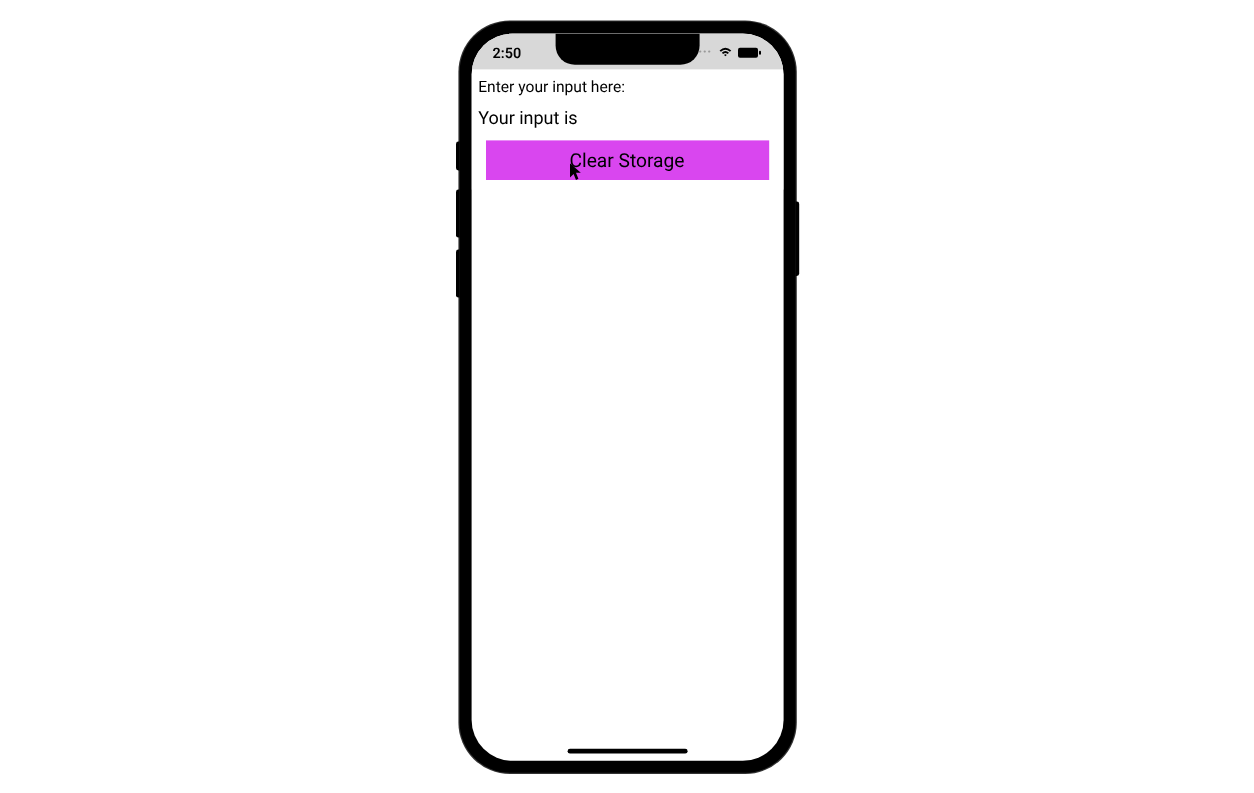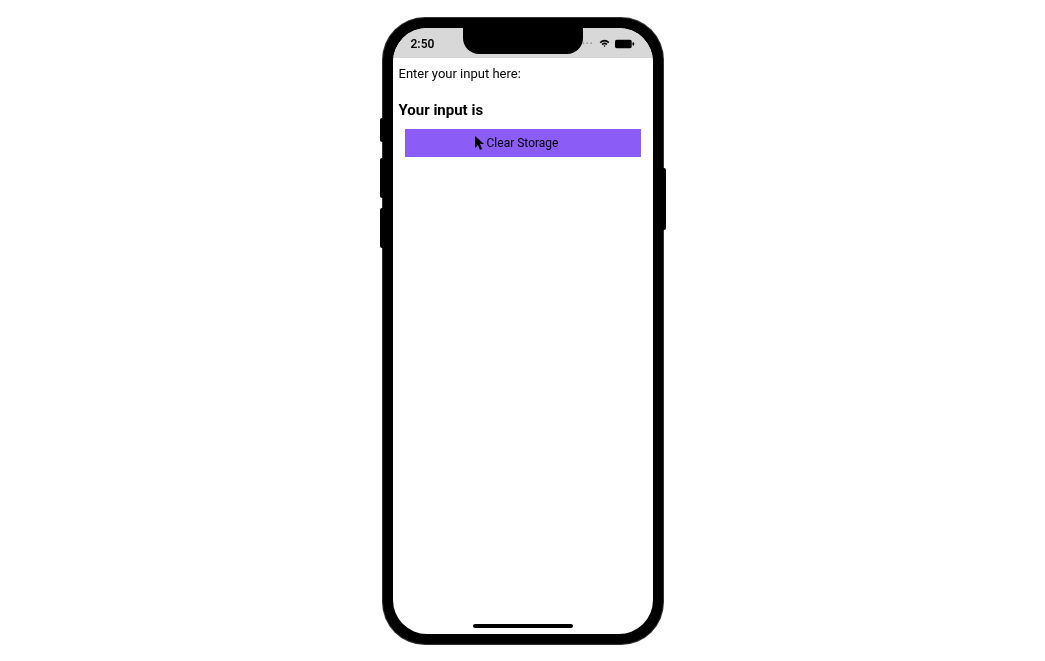--- a/index.html
+++ b/index.html
@@ -122,21 +122,21 @@
     }
     
     .content {
       padding: 8px 6px;
       background: #fff;
     }
     
     .label {
       font-size: 13px;
       color: #000;
-      margin-bottom: 20px;
+      margin-bottom: 8px;
       padding-left: 0;
     }
     
     .text-input {
       width: 100%;
       border: 1px solid #999;
       padding: 8px 6px;
       font-size: 10px;
       color: #000;
       outline: none;
@@ -145,31 +145,30 @@
     }
     
     .text-input::placeholder {
       color: #b0b0b0;
     }
     
     .result-text {
       font-size: 15px;
       color: #000;
       margin-bottom: 10px;
-      font-weight: bold;
     }
     
     .clear-button {
       display: block;
       width: calc(100% - 12px);
       margin: 0 auto;
-      background: #8b5cf6;
+      background: #d946ef;
       border: none;
       padding: 7px 0;
-      font-size: 12px;
+      font-size: 16px;
       color: #000;
       cursor: pointer;
       font-family: inherit;
     }
     
     .home-indicator {
       position: absolute;
       bottom: 6px;
       left: 50%;
       transform: translateX(-50%);

